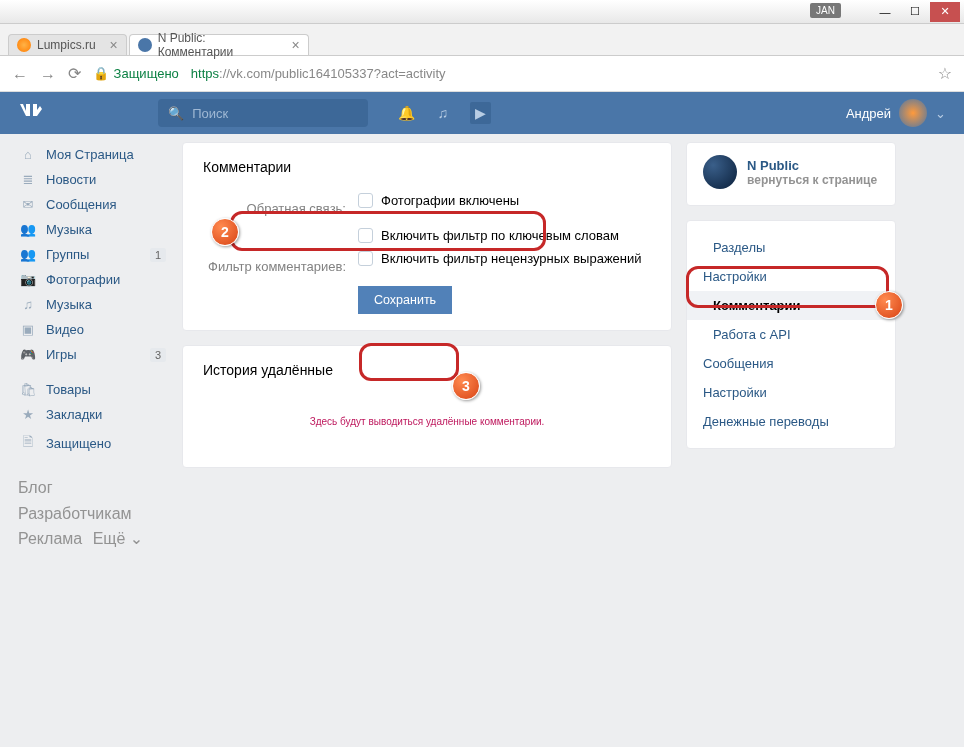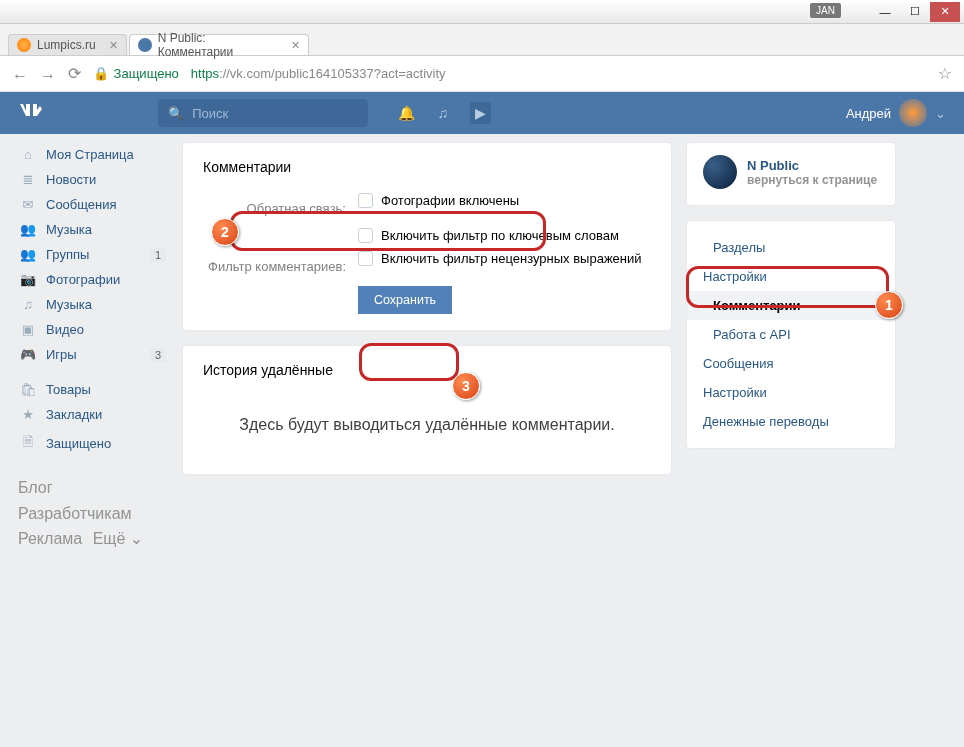--- a/index.html
+++ b/index.html
@@ -47,21 +47,21 @@
 .main { width: 490px; }
 .card { background: #fff; border: 1px solid #e7e8ec; border-radius: 4px; padding: 16px 20px; margin-bottom: 14px; }
 .card h2 { font-size: 14px; font-weight: normal; color: #000; margin-bottom: 18px; }
 .form-row { display: flex; margin-bottom: 12px; align-items: flex-end; }
 .form-label { width: 155px; text-align: right; color: #828282; font-size: 13px; padding-right: 12px; padding-top: 2px; }
 .form-control { flex: 1; }
 .chk-line { display: flex; align-items: center; gap: 8px; font-size: 13px; color: #000; margin-bottom: 8px; }
 .chk { width: 15px; height: 15px; border: 1px solid #c5d0db; border-radius: 3px; background: #fff; }
 .save-row { display: flex; }
 .btn-save { background: #5181b8; color: #fff; border: none; padding: 7px 16px; border-radius: 0; font-size: 12.5px; margin-left: 155px; }
-.empty-text { text-align: center; color: #404040; font-size: 16px; padding: 20px 0 24px; }
+.empty-text { text-align: center; color: #be185d; font-size: 10px; padding: 20px 0 24px; }
 
 .right { width: 210px; }
 .right-card { background: #fff; border: 1px solid #e7e8ec; border-radius: 4px; padding: 12px 0; margin-bottom: 14px; }
 .community-head { display: flex; gap: 10px; padding: 0 16px 4px; align-items: center; font-weight: bold; }
 .comm-avatar { width: 34px; height: 34px; border-radius: 50%; background: radial-gradient(circle at 30% 30%, #3a5f8a, #0a1f3a); }
 .comm-name { font-size: 13px; color: #2a5885; }
 .comm-sub { font-size: 12px; color: #939393; }
 .menu-item { padding: 7px 16px; font-size: 13px; color: #2a5885; display: block; }
 .menu-item.sub { padding-left: 26px; }
 .menu-item.active { background: #f0f2f5; font-weight: bold; color: #000; }

